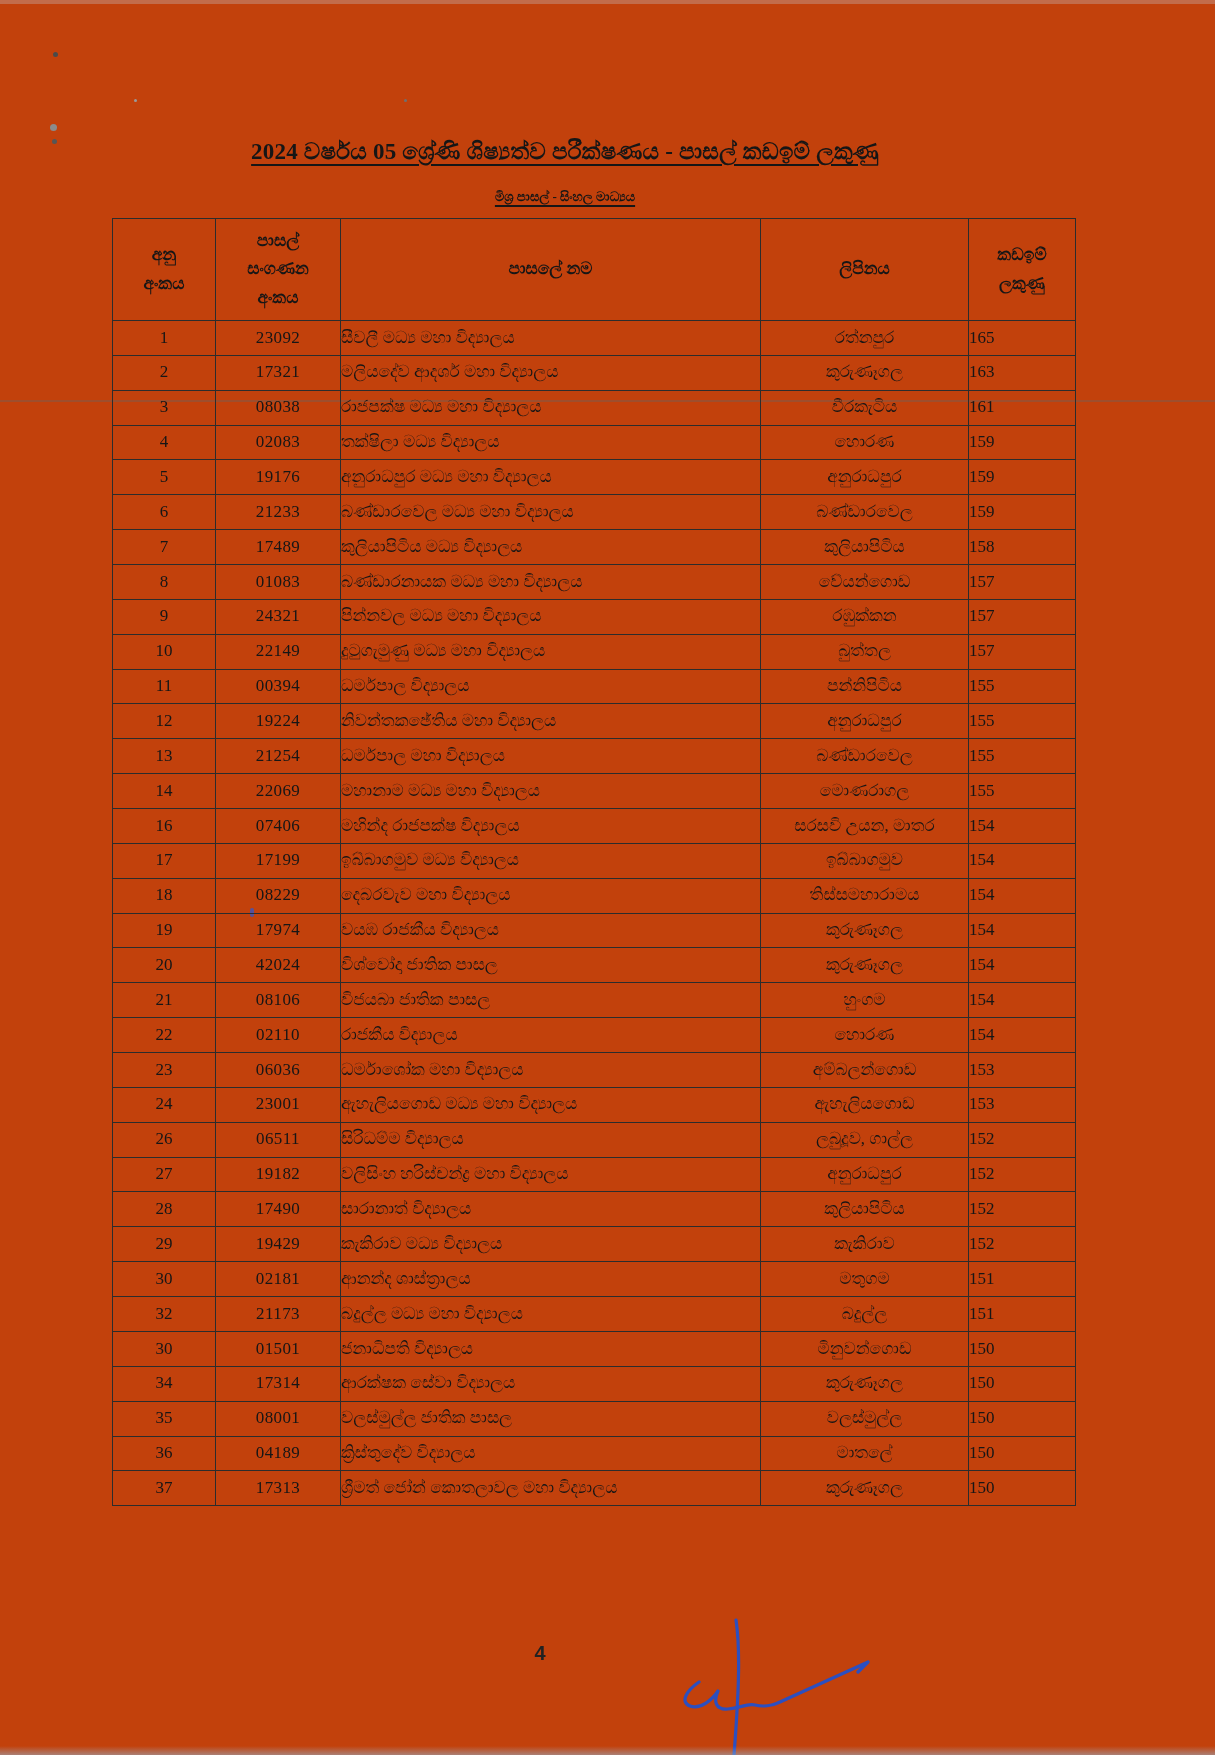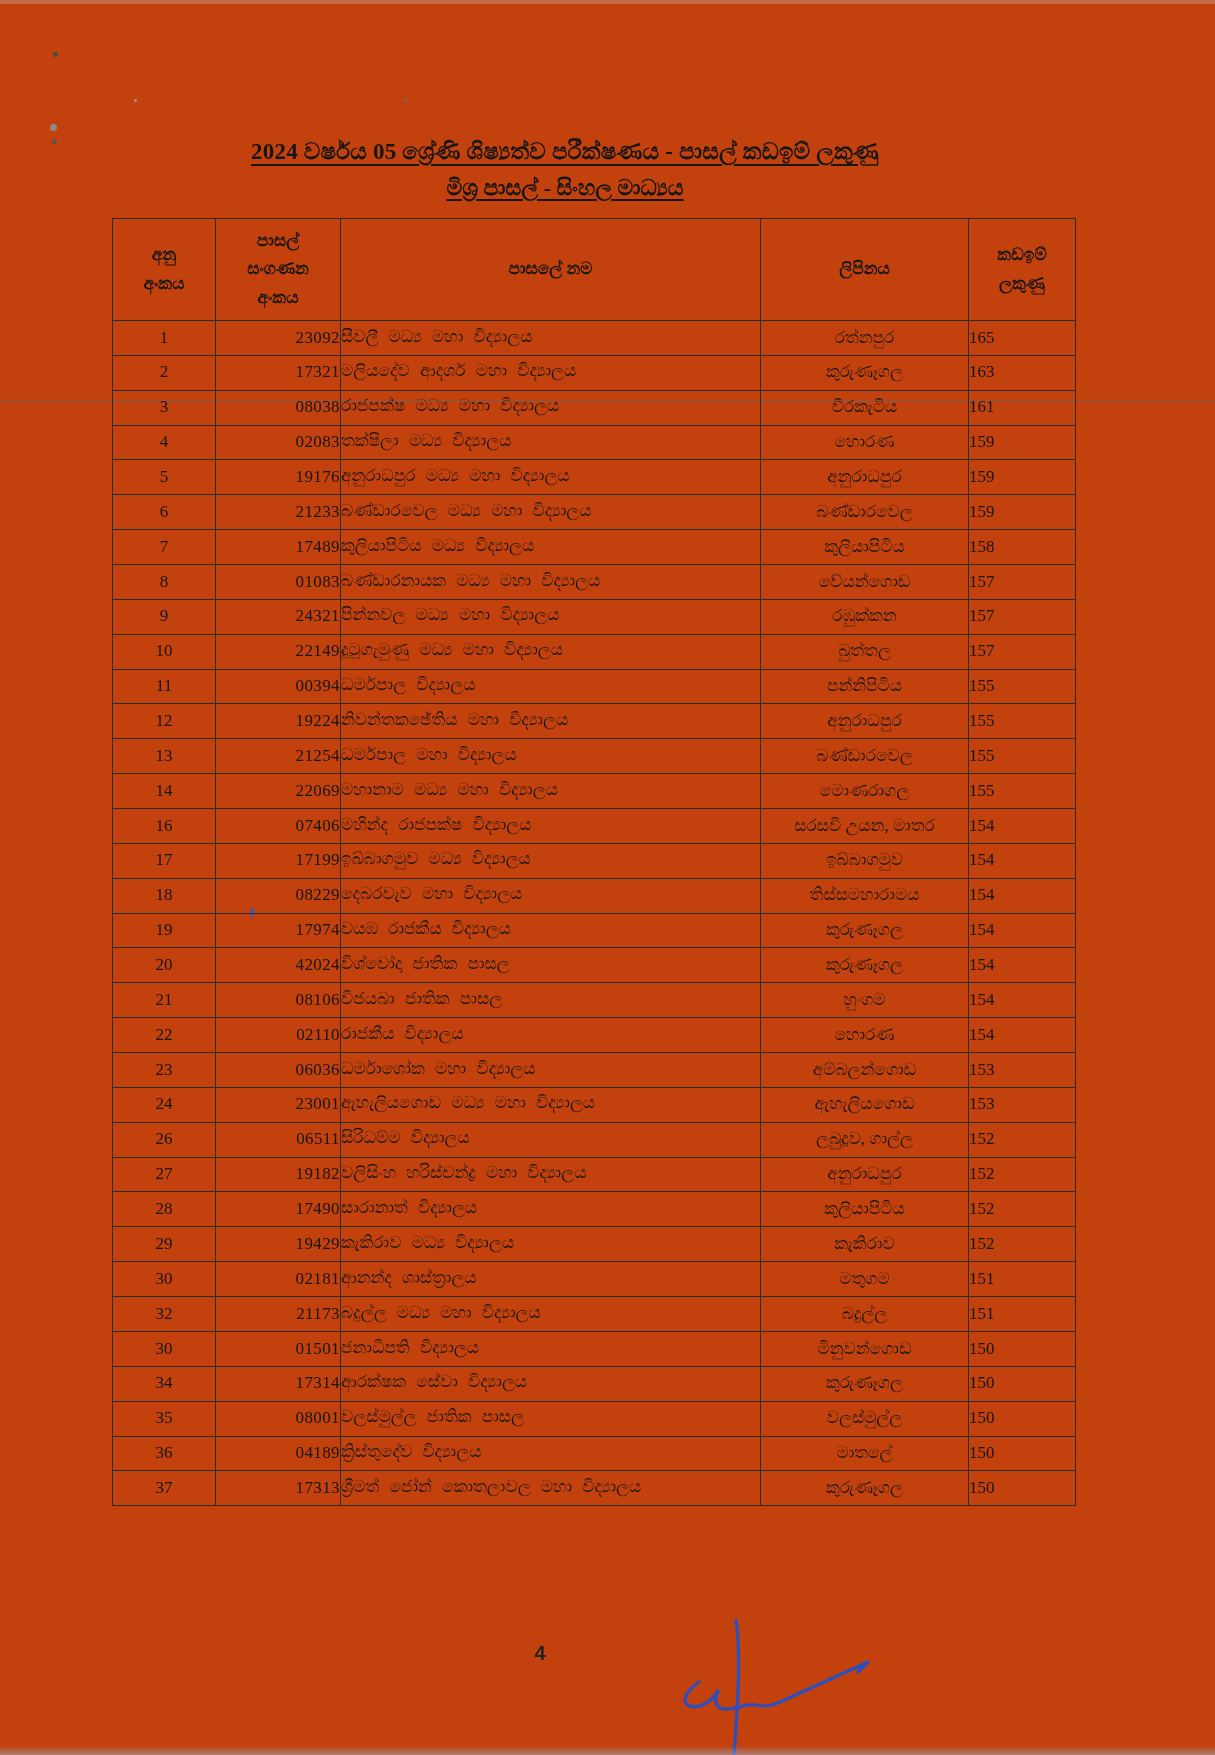--- a/index.html
+++ b/index.html
@@ -16,23 +16,23 @@
     position:absolute; top:139px; left:85px; width:960px;
     text-align:center;
     font-size:23px; font-weight:bold;
     text-decoration:underline;
     text-underline-offset:5px;
     text-decoration-thickness:2px;
     letter-spacing:0.2px;
     white-space:nowrap;
   }
   .doc-subtitle {
-    position:absolute; top:175px; left:85px; width:960px;
+    position:absolute; top:189px; left:85px; width:960px;
     text-align:center;
-    font-size:22px; font-weight:bold;
+    font-size:13px; font-weight:bold;
     text-decoration:underline;
     text-underline-offset:4px;
     text-decoration-thickness:1.8px;
   }
   table.cutoff {
     position:absolute; top:218px; left:112px;
     width:963px;
     border-collapse:collapse;
     table-layout:fixed;
   }
@@ -52,22 +52,22 @@
     padding:0 2px;
   }
   table.cutoff tbody td {
     height:34.86px;
     padding:0;
     vertical-align:middle;
     font-size:17px;
     line-height:1.1;
   }
   td.c0 { text-align:center; font-size:18px; }
-  td.c1 { text-align:right; font-size:18.5px; letter-spacing:0.4px; }
-  td.c2 { text-align:left; padding-left:13px;font-family:Liberation Mono, monospace; }
+  td.c1 { text-align:center; font-size:18.5px; letter-spacing:0.4px; }
+  td.c2 { text-align:left; padding-left:13px; }
   td.c3 { text-align:center; padding-left:11px; }
   td.c4 { text-align:left; font-size:18.5px; }
   .page-number {
     position:absolute; top:1642px; left:460px; width:160px;
     text-align:center;
     font-family:"Liberation Sans", sans-serif;
     font-size:20px; font-weight:bold; color:#222;
   }
   .signature-svg { position:absolute; left:600px; top:1598px; }
   

